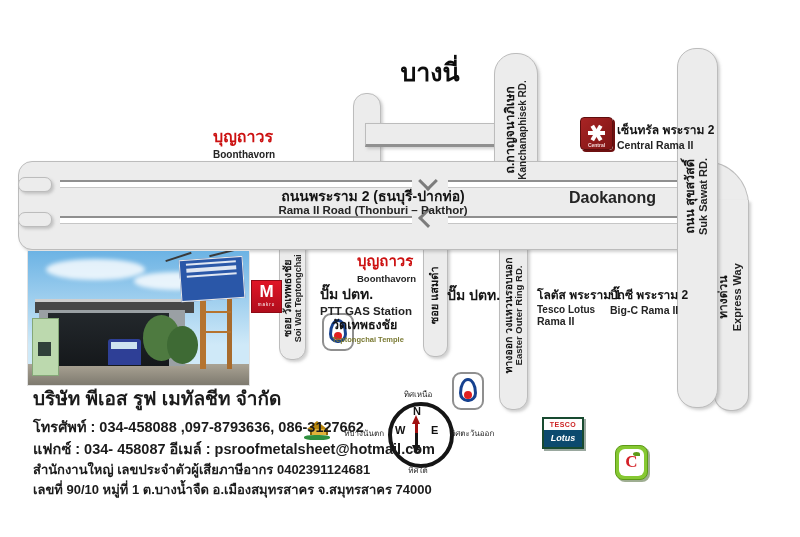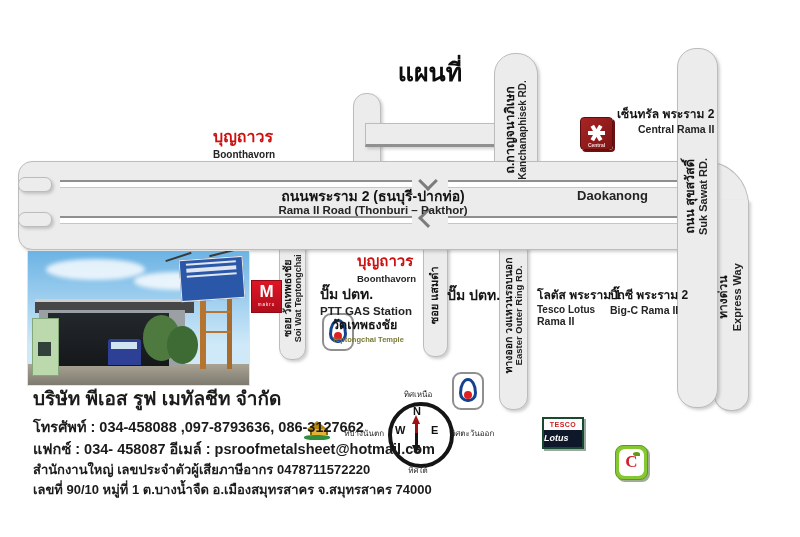--- a/index.html
+++ b/index.html
@@ -24,21 +24,21 @@
   .central-box{width:31px;height:31px;background:linear-gradient(135deg,#a82424,#7e1414);border-radius:4px;border:1px solid #5e0e0e;position:relative;box-shadow:2px 2px 0 #6e1010;}
   .star-bar{position:absolute;left:7px;top:13px;width:17px;height:4px;background:#fff;}
   .central-word{position:absolute;left:0;bottom:1px;width:100%;text-align:center;font-size:5px;font-weight:bold;color:#f3d9d9;}
   
   .makro-box{width:29px;height:31px;background:linear-gradient(180deg,#e01525,#b00d1c);border:1px solid #8f0a15;position:relative;text-align:center;}
   .makro-m{font-weight:bold;color:#fff;font-size:17px;line-height:22px;}
   .makro-word{font-size:4.5px;color:#fff;letter-spacing:1px;line-height:4px;}
   
   .tesco-box{width:38px;height:28px;border:2px solid #184a30;background:#fff;position:relative;box-shadow:2px 2px 0 #9aa89f;}
   .tesco-top{height:11px;background:#fdfdfd;text-align:center;font-size:7px;font-weight:bold;color:#cc2222;line-height:11px;letter-spacing:.5px;}
-  .tesco-bot{height:17px;background:#0f172a;font-size:9px;font-weight:bold;color:#fff;line-height:16px;font-style:italic;}
+  .tesco-bot{height:17px;background:#0c4a6e;text-align:center;font-size:9px;font-weight:bold;color:#fff;line-height:16px;font-style:italic;}
   
   .bigc-box{width:31px;height:33px;background:#86c832;border-radius:8px;border:1px solid #5d9a18;position:relative;box-shadow:2px 2px 0 #9fae92;}
   .bigc-in{position:absolute;left:3px;top:3px;right:3px;bottom:3px;background:#fff;border-radius:6px;text-align:center;}
   .bigc-c{font-weight:bold;color:#d42027;font-size:17px;line-height:26px;font-family:"Liberation Serif",serif;}
   .bigc-leaf{position:absolute;right:4px;top:3px;width:7px;height:4px;background:#5d9a18;border-radius:50% 50% 0 50%;}
   
   .temple{width:26px;height:20px;position:relative;}
   .temple-roof{position:absolute;left:3px;top:0;width:0;height:0;border-left:10px solid transparent;border-right:10px solid transparent;border-bottom:8px solid #b8860b;}
   .temple-body{position:absolute;left:6px;top:8px;width:14px;height:6px;background:#e0b23a;border-left:2px solid #8a6508;border-right:2px solid #8a6508;}
   .temple-base{position:absolute;left:0;top:14px;width:26px;height:5px;background:#2f8f3f;border-radius:40%;}
@@ -53,21 +53,21 @@
   .cloud{background:rgba(255,255,255,.8);border-radius:50%;filter:blur(2px);}
   .txtline{background:rgba(255,255,255,.85);height:2px;margin:3px auto;width:82%;}
   
   .co{position:absolute;left:33px;color:#1b1b1b;z-index:8;white-space:nowrap;}
 </style>
 </head>
 <body>
 
 <div id="stage">
 
-  <div class="abs" style="left:370px;top:52px;width:120px;text-align:center;font-size:25px;font-weight:bold;color:#0d0d0d;">แผนที่</div>
+  <div class="abs" style="left:370px;top:52px;width:120px;text-align:center;font-size:25px;font-weight:bold;color:#0d0d0d;">บางนี่</div>
 
   <div class="vroad" style="left:353px;top:93px;width:26px;height:78px;border-radius:13px 13px 0 0;"></div>
   <div class="vroad" style="left:365px;top:123px;width:130px;height:20px;border-bottom:3px solid #909090;"></div>
   <div class="vroad" style="left:494px;top:53px;width:42px;height:175px;border-radius:21px 21px 0 0;"></div>
   <div class="vroad" style="left:499px;top:235px;width:27px;height:173px;border-radius:0 0 13px 13px;"></div>
   <div class="vroad" style="left:279px;top:238px;width:25px;height:120px;border-radius:0 0 12px 12px;"></div>
   <div class="vroad" style="left:423px;top:238px;width:23px;height:117px;border-radius:0 0 11px 11px;"></div>
 
   <div class="vroad" style="left:700px;top:161px;width:48px;height:75px;border-radius:0 44px 0 0;border-left:none;border-bottom:none;box-shadow:none;z-index:2;"></div>
   <div class="vroad" style="left:714px;top:200px;width:33px;height:210px;border-radius:0 0 16px 16px;border-top:none;z-index:2;"></div>
@@ -84,21 +84,21 @@
   <div class="road" style="left:18px;top:177px;width:32px;height:13px;border-radius:7px;z-index:4;"></div>
   <div class="road" style="left:18px;top:212px;width:32px;height:13px;border-radius:7px;z-index:4;"></div>
 
   <div class="vroad" style="left:677px;top:48px;width:39px;height:358px;border-radius:19px;z-index:5;"></div>
 
   <div class="rlabel" style="left:248px;top:188px;width:200px;margin-left:25px;">
     <div class="th-b" style="font-size:14px;">ถนนพระราม 2 (ธนบุรี-ปากท่อ)</div>
     <div class="en-b" style="font-size:11.5px;">Rama II Road (Thonburi – Pakthor)</div>
   </div>
   <div class="rlabel" style="left:535px;top:189px;width:155px;">
-    <div class="en-b" style="font-size:13px;">Daokanong</div>
+    <div class="en-b" style="font-size:16px;">Daokanong</div>
   </div>
 
   <div class="vlabel" style="left:416px;top:117px;">
     <div class="th-b" style="font-size:12.5px;">ถ.กาญจนาภิเษก</div>
     <div class="en-b" style="font-size:10px;">Kanchanaphisek RD.</div>
   </div>
   <div class="vlabel" style="left:597px;top:183px;">
     <div class="th-b" style="font-size:12.5px;">ถนน สุขสวัสดิ์</div>
     <div class="en-b" style="font-size:11px;">Suk Sawat RD.</div>
   </div>
@@ -122,23 +122,23 @@
     <div class="red" style="font-weight:bold;font-size:16px;">บุญถาวร</div>
     <div class="en-b" style="font-size:10px;">Boonthavorn</div>
   </div>
 
   <div class="logo central-box" style="left:580px;top:117px;">
     <div class="star-bar"></div>
     <div class="star-bar" style="transform:rotate(60deg);"></div>
     <div class="star-bar" style="transform:rotate(120deg);"></div>
     <div class="central-word">Central</div>
   </div>
-  <div class="abs" style="left:617px;top:104px;z-index:7;">
+  <div class="abs" style="left:617px;top:120px;z-index:7;">
     <div class="th-b" style="font-size:12px;">เซ็นทรัล พระราม 2</div>
-    <div class="en-b" style="font-size:10.5px;text-align:right;">Central Rama II</div>
+    <div class="en-b" style="font-size:10.5px;">Central Rama II</div>
   </div>
 
   <div class="logo makro-box" style="left:251px;top:247px;">
     <div class="makro-m">M</div>
     <div class="makro-word">makro</div>
   </div>
 
   <div class="logo ptt-box" style="left:322px;top:247px;">
     <div class="ptt-flame"></div>
     <div class="ptt-dot"></div>
@@ -225,16 +225,16 @@
       <div class="txtline" style="height:4px;"></div>
       <div class="txtline"></div>
     </div>
     <div class="ph" style="left:62%;top:4%;width:12%;height:2px;background:#3a3a3a;transform:rotate(-18deg);"></div>
     <div class="ph" style="left:82%;top:1%;width:12%;height:2px;background:#3a3a3a;transform:rotate(-14deg);"></div>
   </div>
 
   <div class="co" style="top:383px;font-size:19px;font-weight:800;">บริษัท พีเอส รูฟ เมทัลชีท จำกัด</div>
   <div class="co" style="top:415px;font-size:14.5px;font-weight:600;">โทรศัพท์ : 034-458088 ,097-8793636, 086-3127662</div>
   <div class="co" style="top:437px;font-size:14.5px;font-weight:600;">แฟกซ์ : 034- 458087   อีเมล์ : psroofmetalsheet@hotmail.com</div>
-  <div class="co" style="top:459px;font-size:13px;font-weight:600;">สำนักงานใหญ่ เลขประจำตัวผู้เสียภาษีอากร 0478711572220</div>
+  <div class="co" style="top:459px;font-size:13px;font-weight:600;">สำนักงานใหญ่ เลขประจำตัวผู้เสียภาษีอากร 0402391124681</div>
   <div class="co" style="top:479px;font-size:13px;font-weight:600;">เลขที่ 90/10 หมู่ที่ 1 ต.บางน้ำจืด อ.เมืองสมุทรสาคร จ.สมุทรสาคร 74000</div>
 
 </div>
 
 </body></html>

